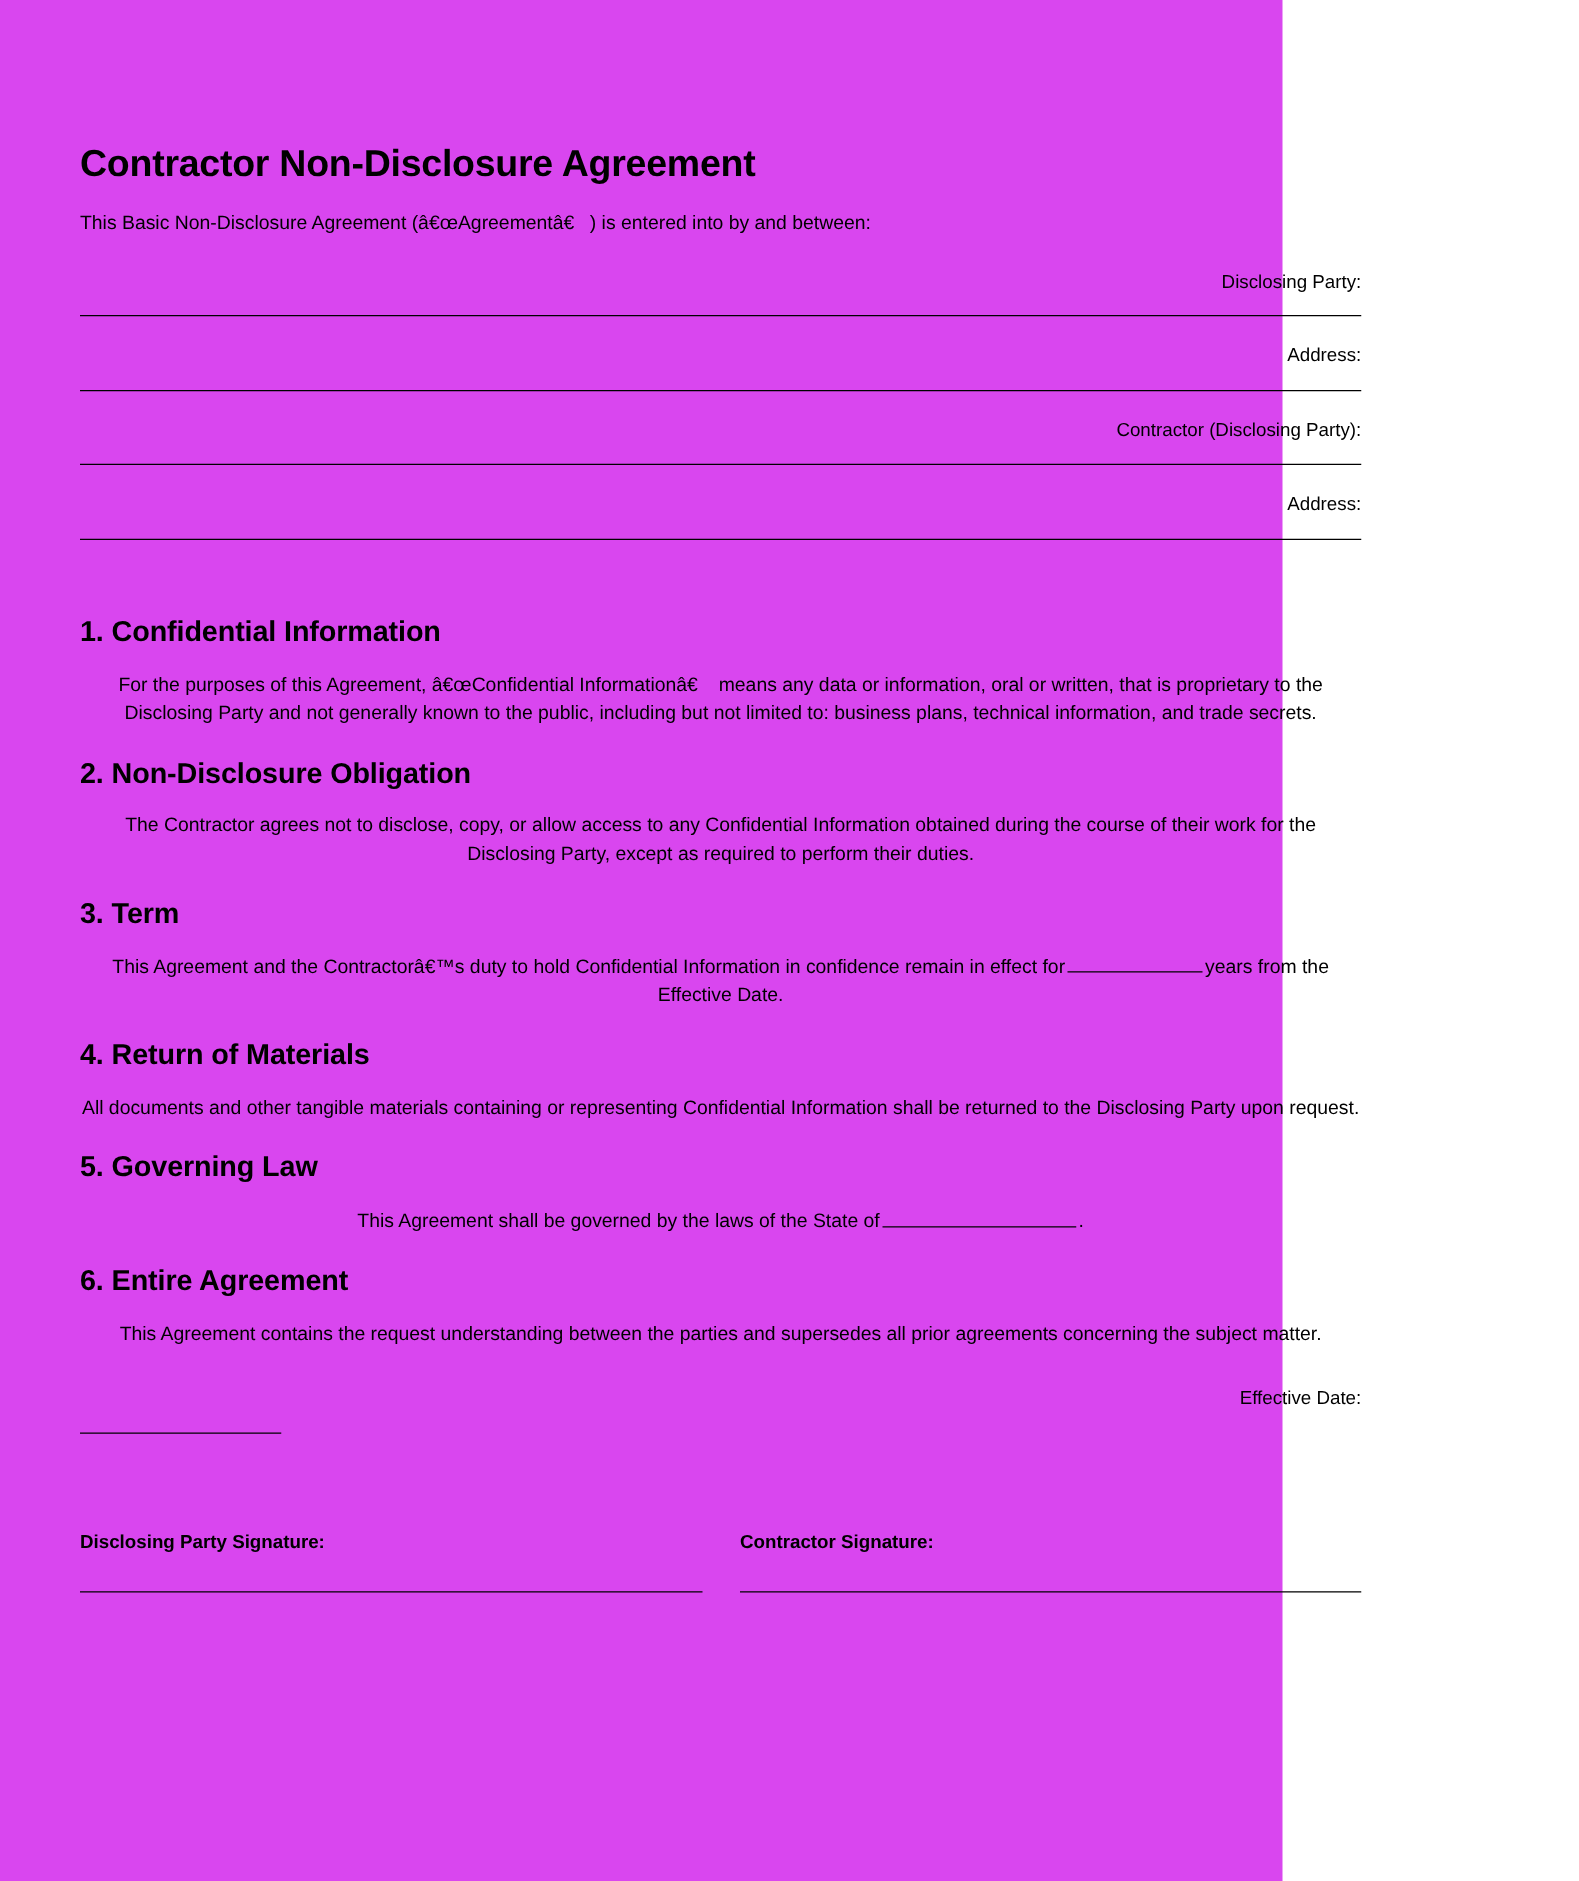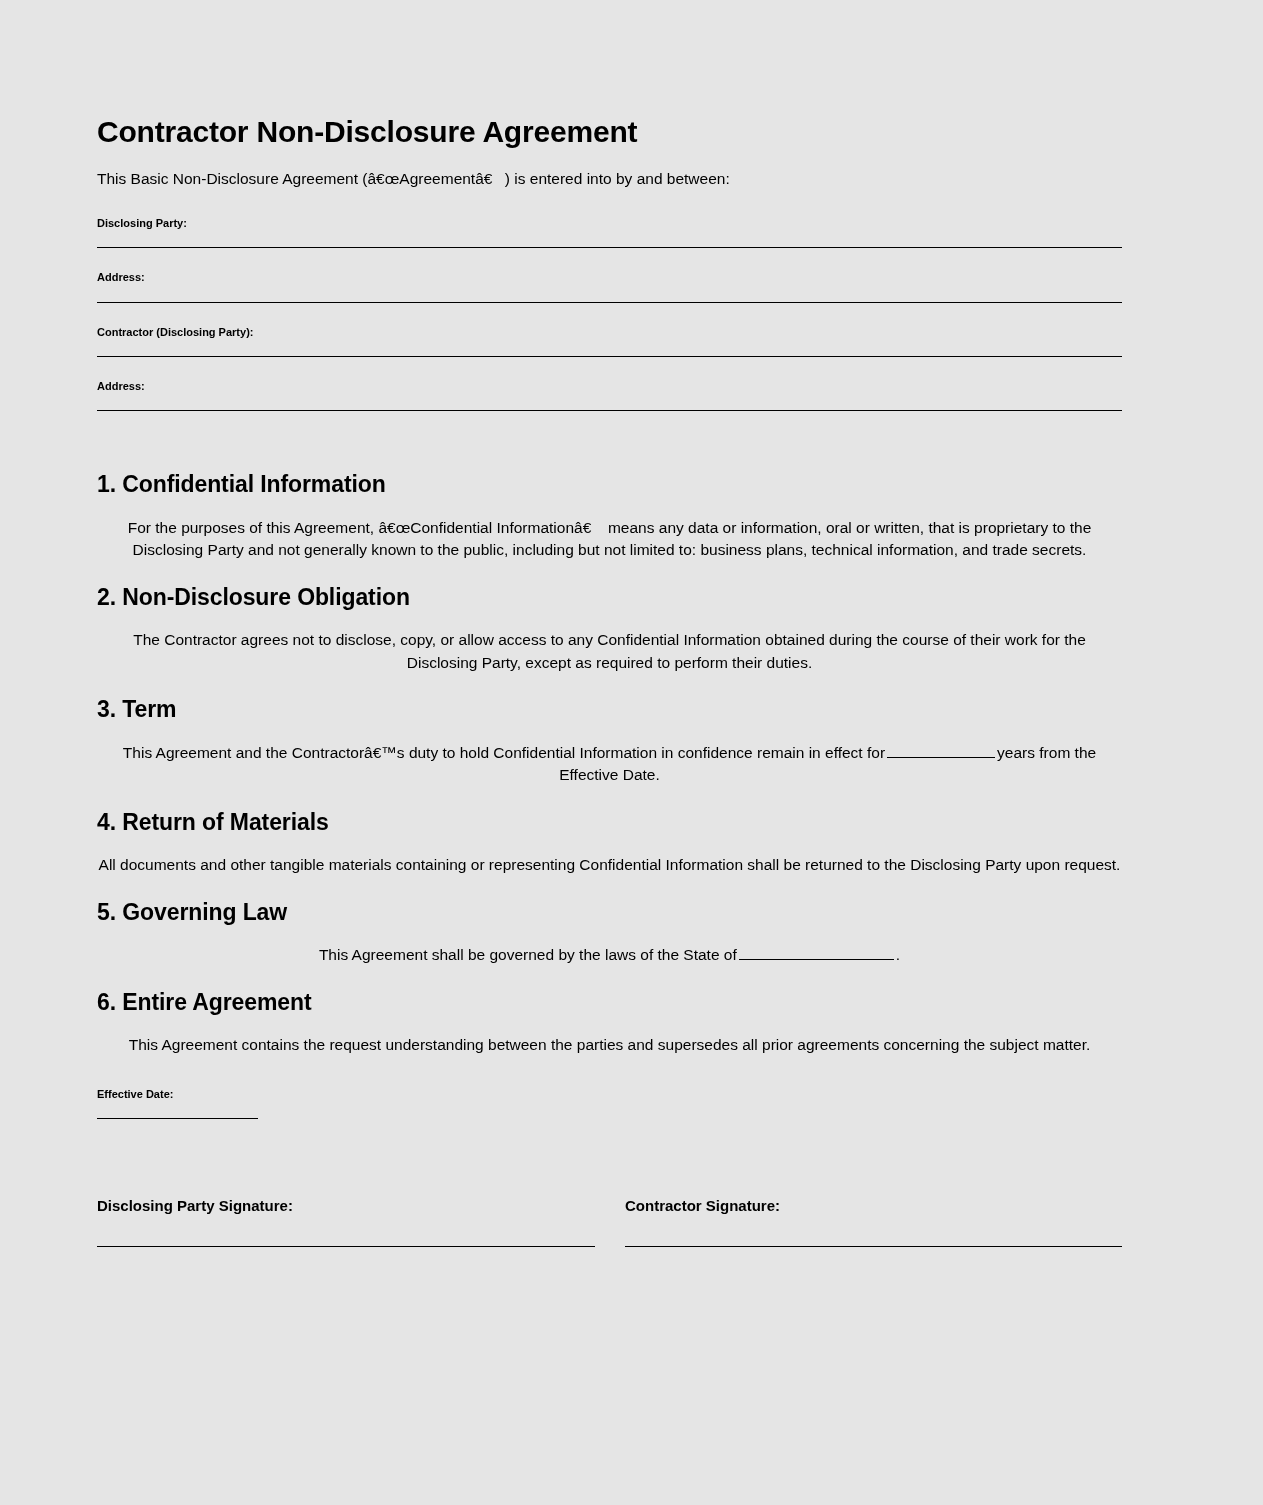--- a/index.html
+++ b/index.html
@@ -10,25 +10,25 @@
   }
   body {
     width: 1263px;
     height: 1505px;
     font-family: "Liberation Sans", "DejaVu Sans", sans-serif;
     color: #000000;
     -webkit-font-smoothing: none;
   }
   .page {
     position: relative;
-    width: 1263px;
+    width: 1026px;
     height: 1505px;
-    background: #e5e5e5;
+    background: #d946ef;
     box-sizing: border-box;
-    padding: 115px 119px 0 97px;
+    padding: 115px 119px 0 64px;
   }
   .content {
     width: 1025px;
   }
 
   
   .doc-title {
     font-size: 30px;
     font-weight: bold;
     line-height: 1.15;
@@ -41,24 +41,25 @@
     font-size: 15.5px;
     line-height: 1.45;
     margin: 0 0 26px 0;
   }
 
   
   .field {
     margin: 0 0 22px 0;
   }
   .field-label {
-    font-size: 11px;
-    font-weight: bold;
+    font-size: 15px;
+    font-weight: normal;
     line-height: 1.3;
     margin: 0 0 17px 0;
+    text-align: right;
   }
   .field-rule {
     width: 1025px;
     height: 0;
     border-top: 1.6px solid #000000;
     font-size: 0;
     line-height: 0;
   }
 
   .spacer-lg { height: 24px; }

